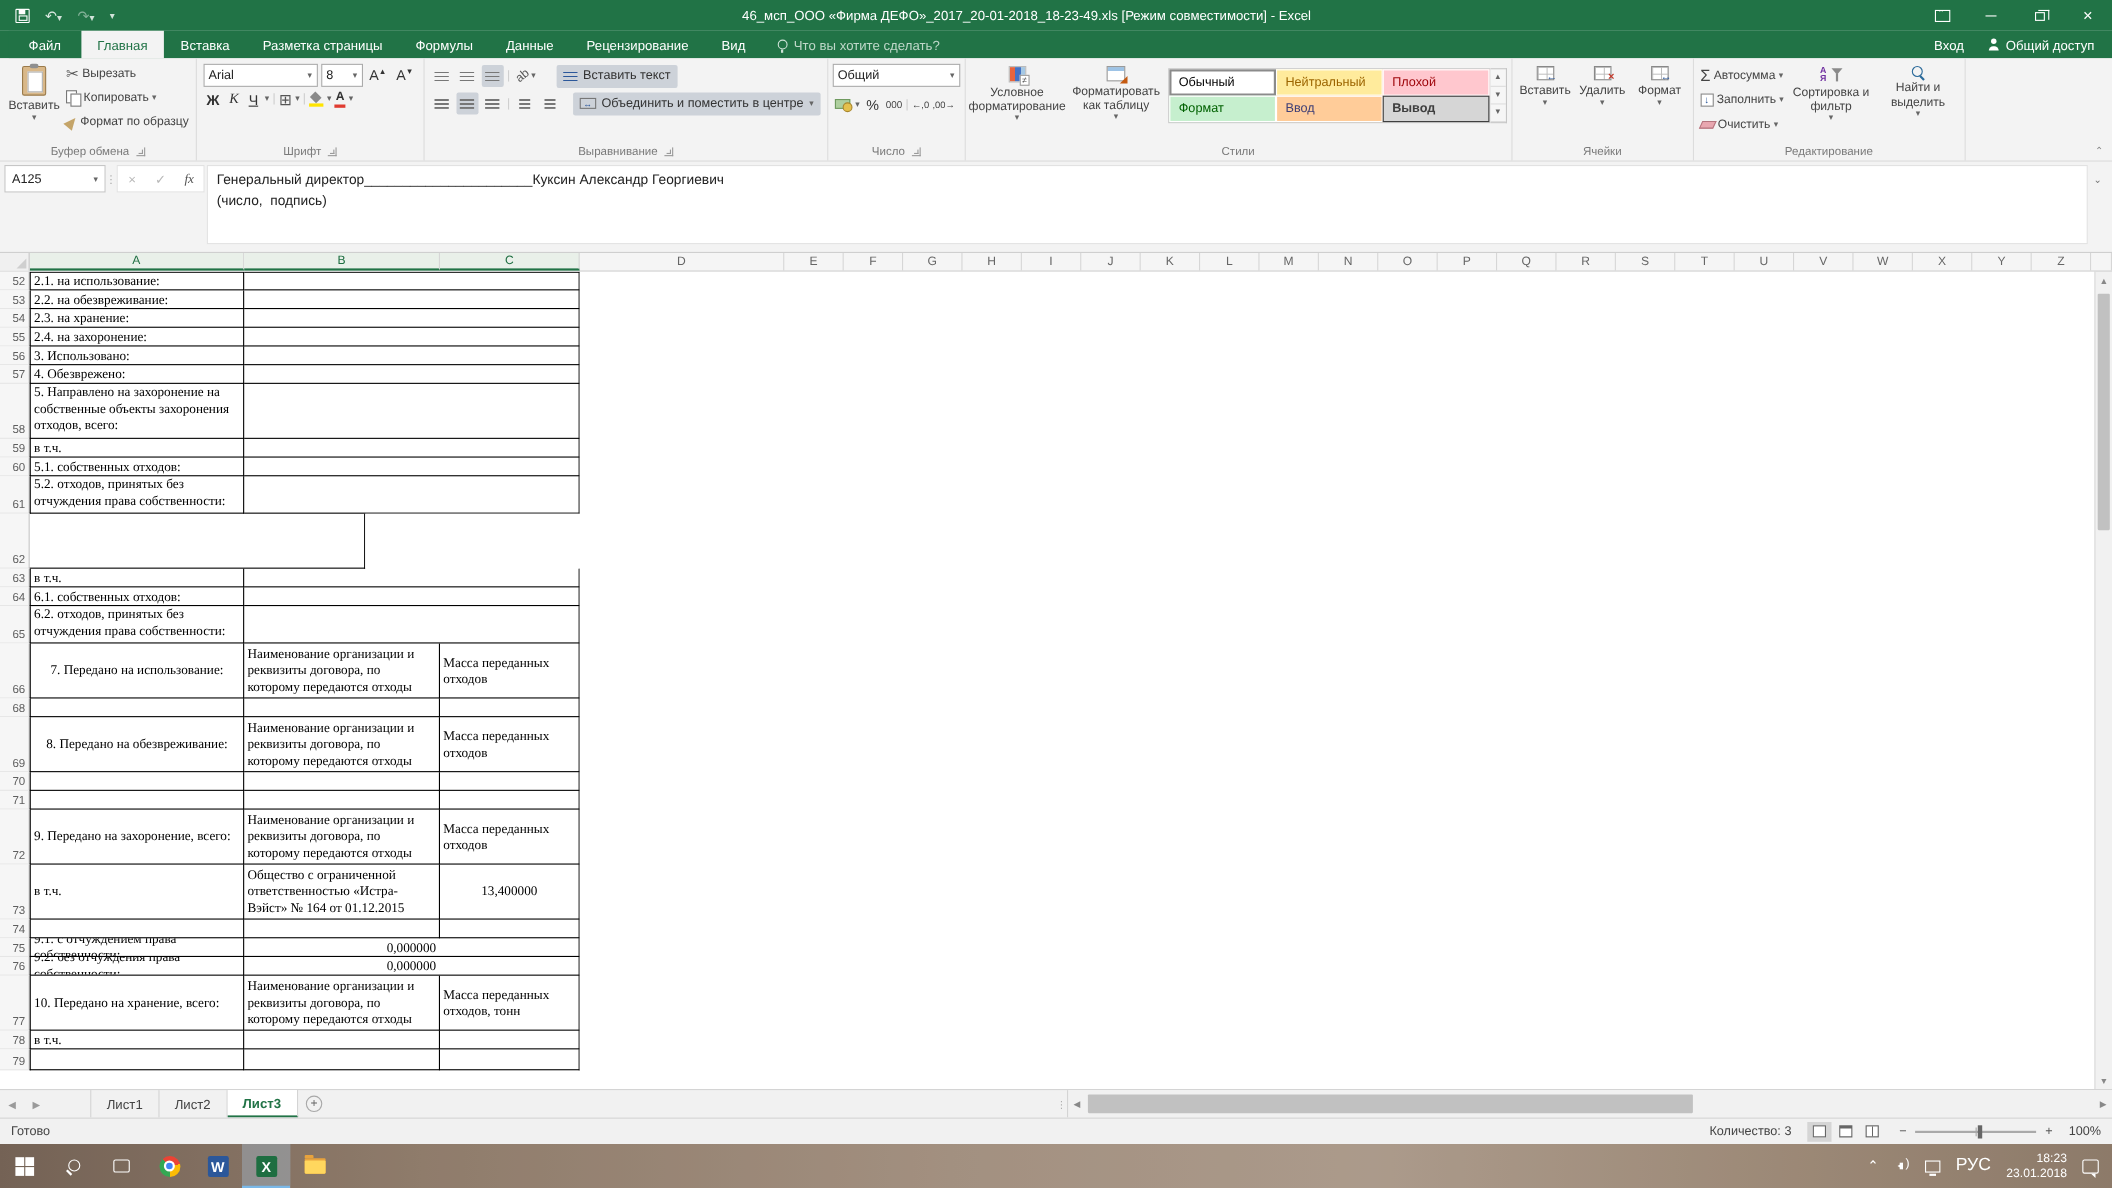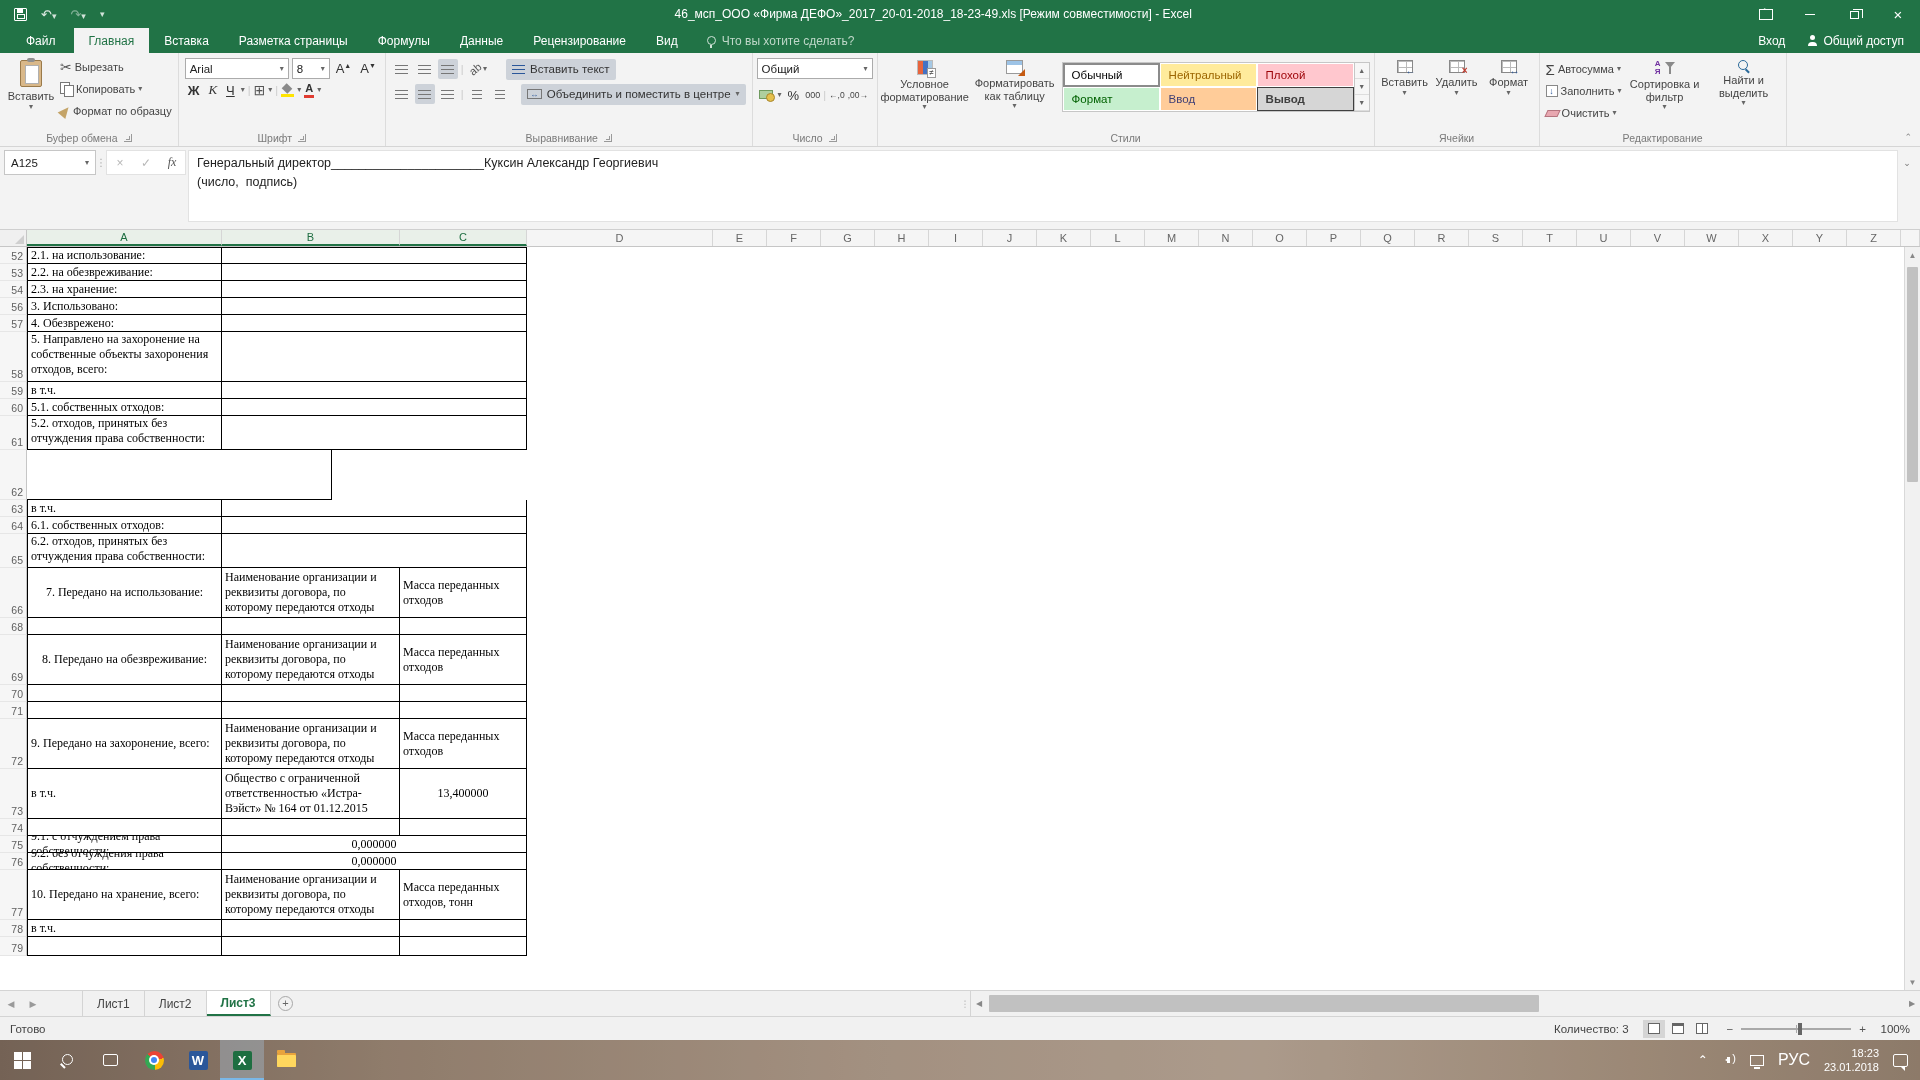--- a/index.html
+++ b/index.html
@@ -567,20 +567,26 @@
           <div class="cell ha-center" style="width: 305px;"></div>
           <div class="rowfill"></div>
         </div>
         <div class="grid-row" style="height: 17px;">
           <div class="rownum">54</div>
           <div class="cell a" style="width: 195px;">2.3. на хранение:</div>
           <div class="cell ha-center" style="width: 305px;"></div>
           <div class="rowfill"></div>
         </div>
         <div class="grid-row" style="height: 17px;">
+          <div class="rownum">55</div>
+          <div class="cell a" style="width: 195px;">2.4. на захоронение:</div>
+          <div class="cell ha-center" style="width: 305px;"></div>
+          <div class="rowfill"></div>
+        </div>
+        <div class="grid-row" style="height: 17px;">
           <div class="rownum">56</div>
           <div class="cell a" style="width: 195px;">3. Использовано:</div>
           <div class="cell ha-center" style="width: 305px;"></div>
           <div class="rowfill"></div>
         </div>
         <div class="grid-row" style="height: 17px;">
           <div class="rownum">57</div>
           <div class="cell a" style="width: 195px;">4. Обезврежено:</div>
           <div class="cell ha-center" style="width: 305px;"></div>
           <div class="rowfill"></div>

